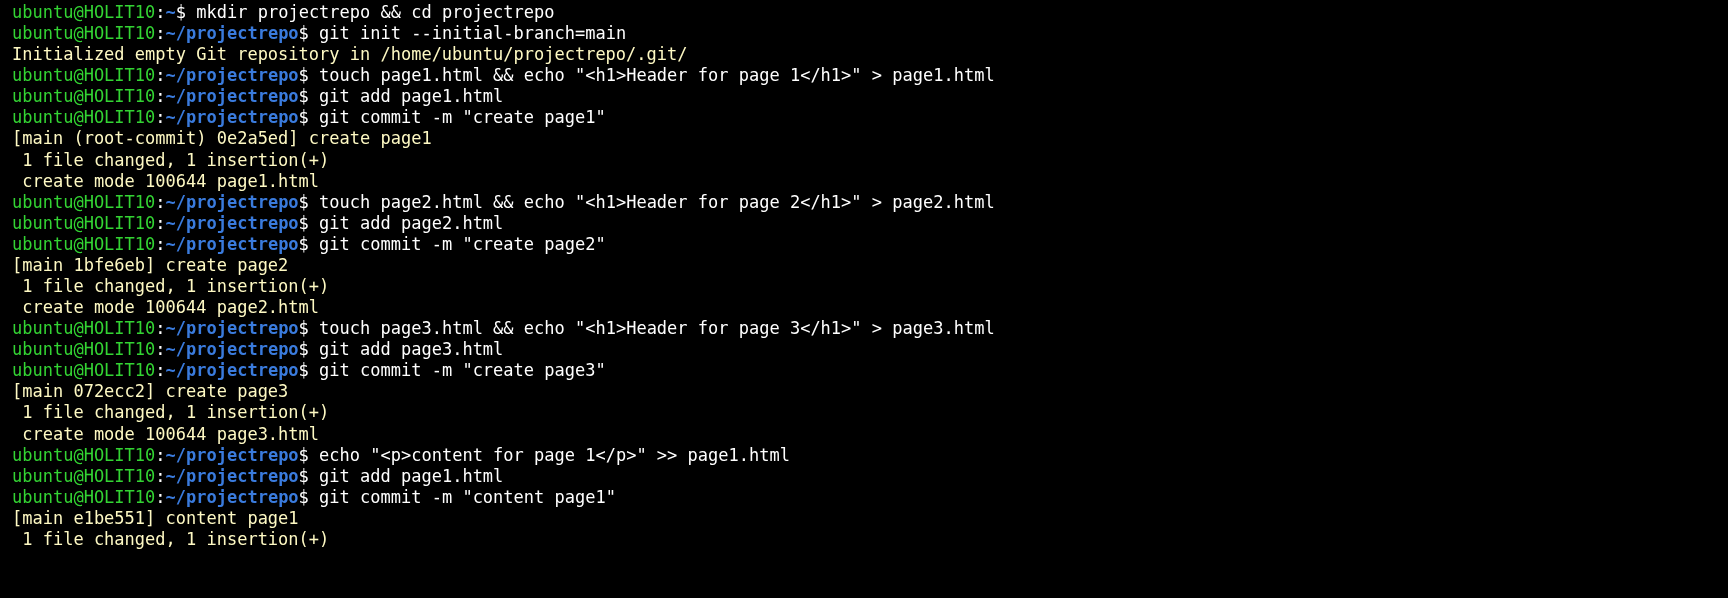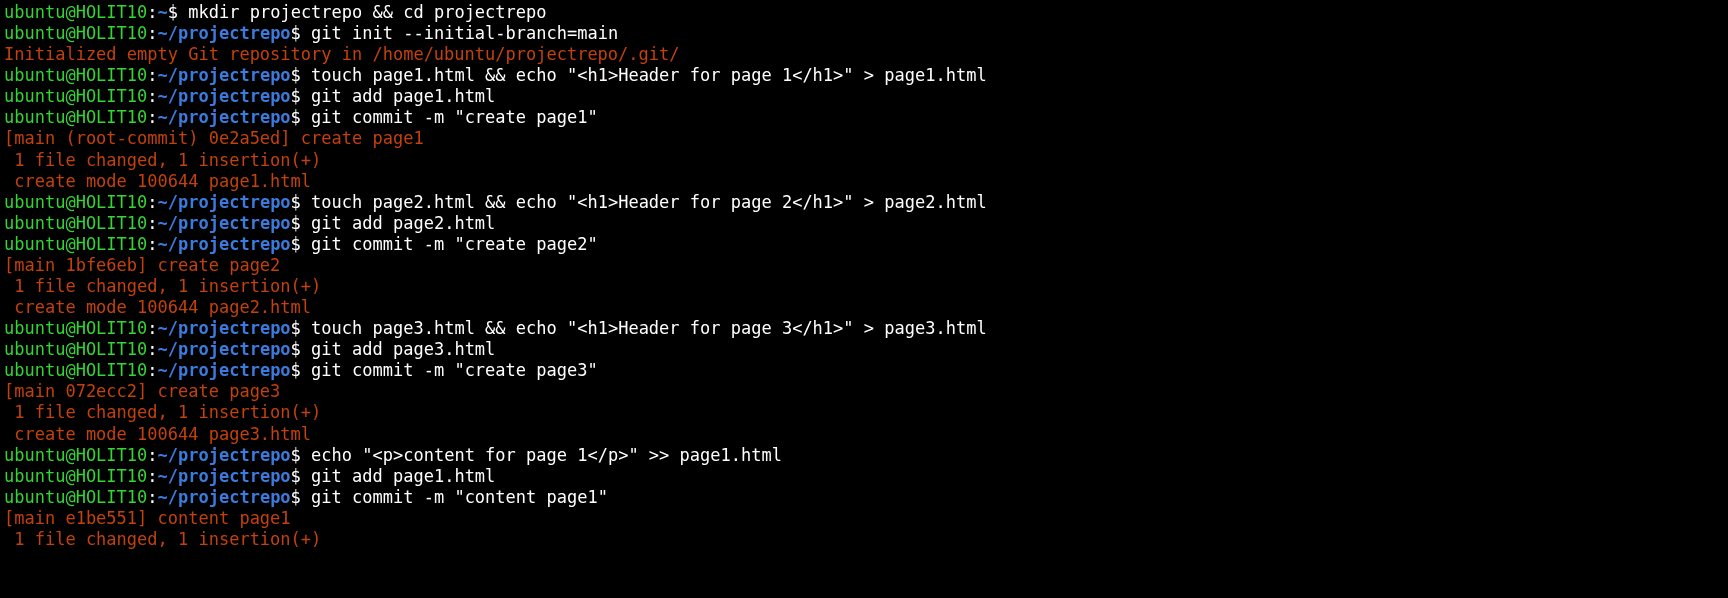--- a/index.html
+++ b/index.html
@@ -9,27 +9,27 @@
     color: #fff;
     font-family: "Menlo", "Consolas", "DejaVu Sans Mono", monospace;
     font-size: 17px;
     line-height: 1.24;
     width: 1728px;
     height: 598px;
     overflow: hidden;
     font-weight: 500;
   }
   .term {
-    padding: 2px 4px;
+    padding: 2px 12px;
     white-space: pre;
   }
   .line { display: block; }
   .user { color: #33d433; }      
   .colon { color: #fff; }
   .path { color: #3a7bdd; font-weight: 700; }  
   .dollar { color: #fff; }
   .cmd { color: #fff; }
-  .out { color: #c2410c; }
+  .out { color: #fef9c3; }
 </style>
 </head>
 <body>
 
 <div class="term" id="terminal"><div class="line"><span class="user">ubuntu@HOLIT10</span><span class="colon">:</span><span class="path">~</span><span class="dollar">$</span> <span class="cmd">mkdir projectrepo &amp;&amp; cd projectrepo</span></div><div class="line"><span class="user">ubuntu@HOLIT10</span><span class="colon">:</span><span class="path">~/projectrepo</span><span class="dollar">$</span> <span class="cmd">git init --initial-branch=main</span></div><div class="line"><span class="out">Initialized empty Git repository in /home/ubuntu/projectrepo/.git/</span></div><div class="line"><span class="user">ubuntu@HOLIT10</span><span class="colon">:</span><span class="path">~/projectrepo</span><span class="dollar">$</span> <span class="cmd">touch page1.html &amp;&amp; echo "&lt;h1&gt;Header for page 1&lt;/h1&gt;" &gt; page1.html</span></div><div class="line"><span class="user">ubuntu@HOLIT10</span><span class="colon">:</span><span class="path">~/projectrepo</span><span class="dollar">$</span> <span class="cmd">git add page1.html</span></div><div class="line"><span class="user">ubuntu@HOLIT10</span><span class="colon">:</span><span class="path">~/projectrepo</span><span class="dollar">$</span> <span class="cmd">git commit -m "create page1"</span></div><div class="line"><span class="out">[main (root-commit) 0e2a5ed] create page1</span></div><div class="line"><span class="out"> 1 file changed, 1 insertion(+)</span></div><div class="line"><span class="out"> create mode 100644 page1.html</span></div><div class="line"><span class="user">ubuntu@HOLIT10</span><span class="colon">:</span><span class="path">~/projectrepo</span><span class="dollar">$</span> <span class="cmd">touch page2.html &amp;&amp; echo "&lt;h1&gt;Header for page 2&lt;/h1&gt;" &gt; page2.html</span></div><div class="line"><span class="user">ubuntu@HOLIT10</span><span class="colon">:</span><span class="path">~/projectrepo</span><span class="dollar">$</span> <span class="cmd">git add page2.html</span></div><div class="line"><span class="user">ubuntu@HOLIT10</span><span class="colon">:</span><span class="path">~/projectrepo</span><span class="dollar">$</span> <span class="cmd">git commit -m "create page2"</span></div><div class="line"><span class="out">[main 1bfe6eb] create page2</span></div><div class="line"><span class="out"> 1 file changed, 1 insertion(+)</span></div><div class="line"><span class="out"> create mode 100644 page2.html</span></div><div class="line"><span class="user">ubuntu@HOLIT10</span><span class="colon">:</span><span class="path">~/projectrepo</span><span class="dollar">$</span> <span class="cmd">touch page3.html &amp;&amp; echo "&lt;h1&gt;Header for page 3&lt;/h1&gt;" &gt; page3.html</span></div><div class="line"><span class="user">ubuntu@HOLIT10</span><span class="colon">:</span><span class="path">~/projectrepo</span><span class="dollar">$</span> <span class="cmd">git add page3.html</span></div><div class="line"><span class="user">ubuntu@HOLIT10</span><span class="colon">:</span><span class="path">~/projectrepo</span><span class="dollar">$</span> <span class="cmd">git commit -m "create page3"</span></div><div class="line"><span class="out">[main 072ecc2] create page3</span></div><div class="line"><span class="out"> 1 file changed, 1 insertion(+)</span></div><div class="line"><span class="out"> create mode 100644 page3.html</span></div><div class="line"><span class="user">ubuntu@HOLIT10</span><span class="colon">:</span><span class="path">~/projectrepo</span><span class="dollar">$</span> <span class="cmd">echo "&lt;p&gt;content for page 1&lt;/p&gt;" &gt;&gt; page1.html</span></div><div class="line"><span class="user">ubuntu@HOLIT10</span><span class="colon">:</span><span class="path">~/projectrepo</span><span class="dollar">$</span> <span class="cmd">git add page1.html</span></div><div class="line"><span class="user">ubuntu@HOLIT10</span><span class="colon">:</span><span class="path">~/projectrepo</span><span class="dollar">$</span> <span class="cmd">git commit -m "content page1"</span></div><div class="line"><span class="out">[main e1be551] content page1</span></div><div class="line"><span class="out"> 1 file changed, 1 insertion(+)</span></div></div>
 
 </body></html>

